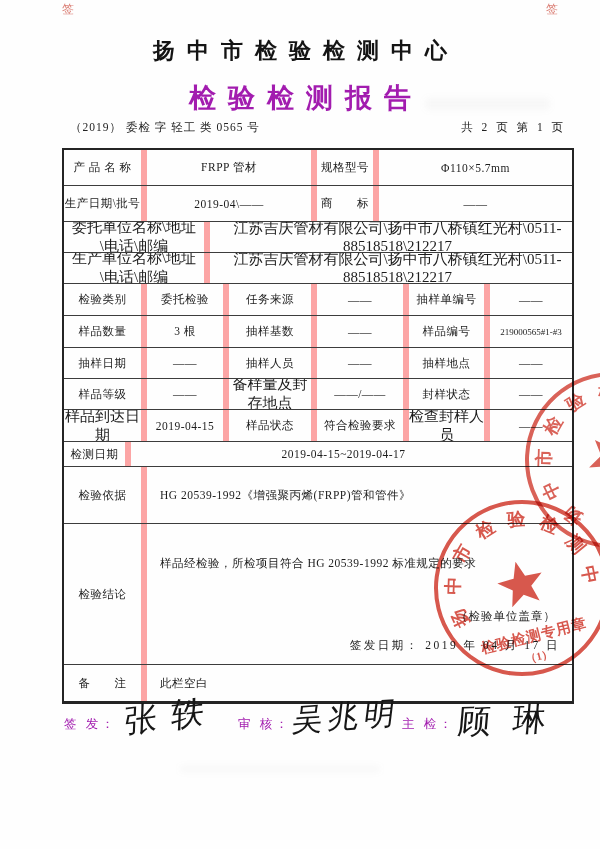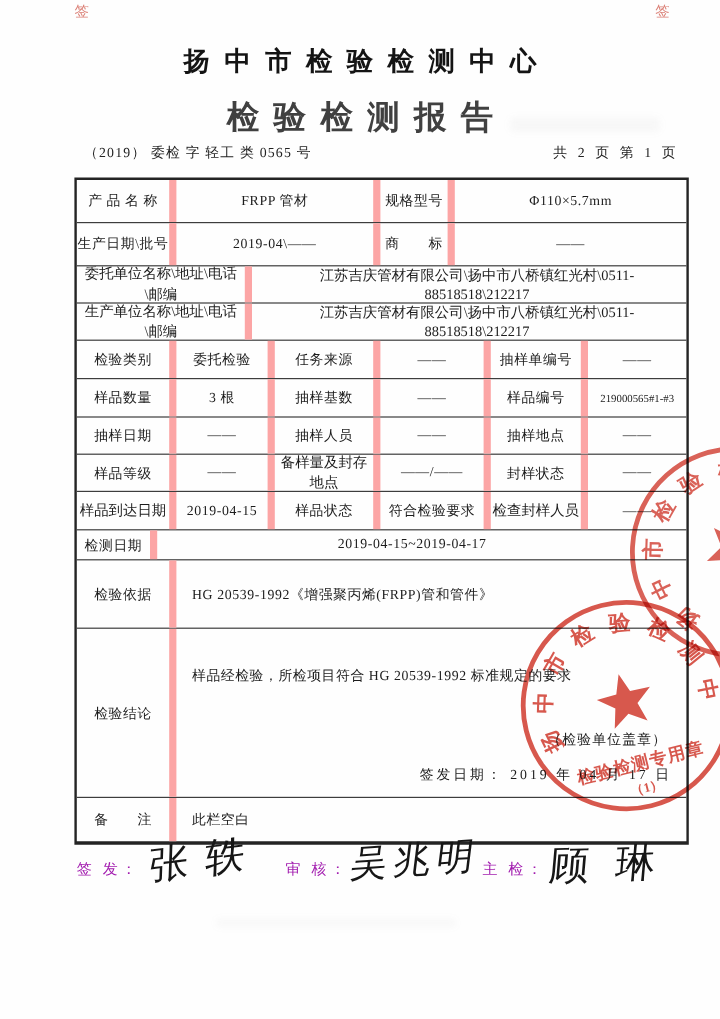--- a/index.html
+++ b/index.html
@@ -6,39 +6,39 @@
   .page{
     position:relative;width:600px;height:849px;background:#fefefe;overflow:hidden;
     font-family:"Liberation Serif","DejaVu Serif",serif;color:#1c1c1c;
   }
   .org-title{
     position:absolute;top:36px;left:0;width:600px;text-align:center;
     font-size:22px;font-weight:bold;letter-spacing:12px;text-indent:12px;color:#141414;
   }
   .report-title{
     position:absolute;top:80px;left:0;width:600px;text-align:center;
-    font-size:27px;font-weight:bold;letter-spacing:12px;text-indent:12px;color:#404040;
+    font-size:27px;font-weight:bold;letter-spacing:12px;text-indent:12px;color:#a21caf;
   }
   .meta{position:absolute;top:120px;left:70px;right:30px;font-size:11.5px;color:#222;}
   .meta .docno{position:absolute;left:0;top:0;letter-spacing:1px;}
   .meta .pageinfo{position:absolute;right:4px;top:0;letter-spacing:3px;}
   .tbl{
     position:absolute;left:62px;top:148px;width:508px;
     border:2px solid #242424;border-bottom-width:3px;box-sizing:content-box;
   }
   .tr{display:flex;border-bottom:1px solid #3d3d3d;}
   .tr:last-child{border-bottom:none;}
   .td{
     border-right:6px solid #fca5a5;box-sizing:border-box;
     display:flex;align-items:center;justify-content:center;
     font-size:11.5px;text-align:center;overflow:hidden;letter-spacing:.5px;
   }
   .td:last-child{border-right:none;}
   .td.left{justify-content:flex-start;text-align:center;padding-left:13px;}
-  .td.small{font-size:12px;letter-spacing:0;}
+  .td.small{font-size:15px;letter-spacing:0;}
   .td.tiny{font-size:9px;letter-spacing:0;}
   .concl-cell{position:relative;text-decoration:underline;}
   .concl-text{position:absolute;top:32px;left:13px;right:8px;text-align:left;font-size:11.5px;letter-spacing:.5px;}
   .seal-hint{position:absolute;right:16px;bottom:40px;font-size:11.5px;letter-spacing:1px;}
   .issue-date{position:absolute;right:12px;bottom:11px;font-size:11.5px;letter-spacing:2.5px;}
   .sigrow{position:absolute;left:62px;top:698px;width:516px;height:60px;font-size:12.5px;}
   .siglabel{position:absolute;top:18px;letter-spacing:3px;color:#a21caf;}
   .signame{position:absolute;font-size:33px;color:#161616;white-space:nowrap;}
   .stamp{position:absolute;mix-blend-mode:multiply;}
   .edge-mark{position:absolute;font-size:12px;color:#cc4a3c;opacity:.7;top:1px;}

